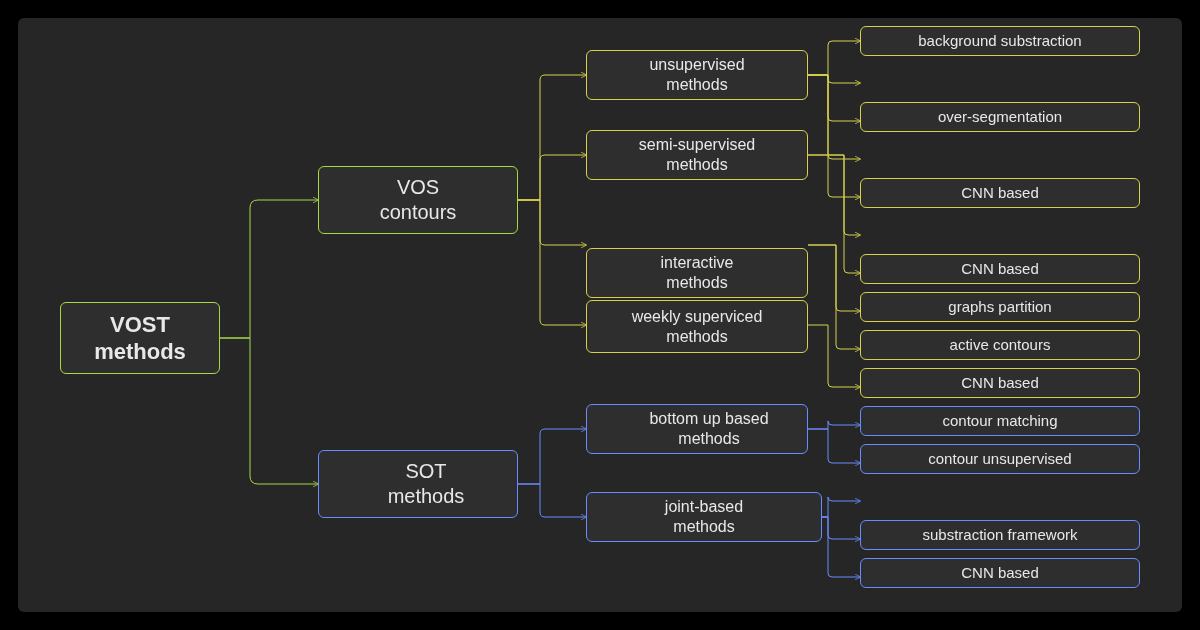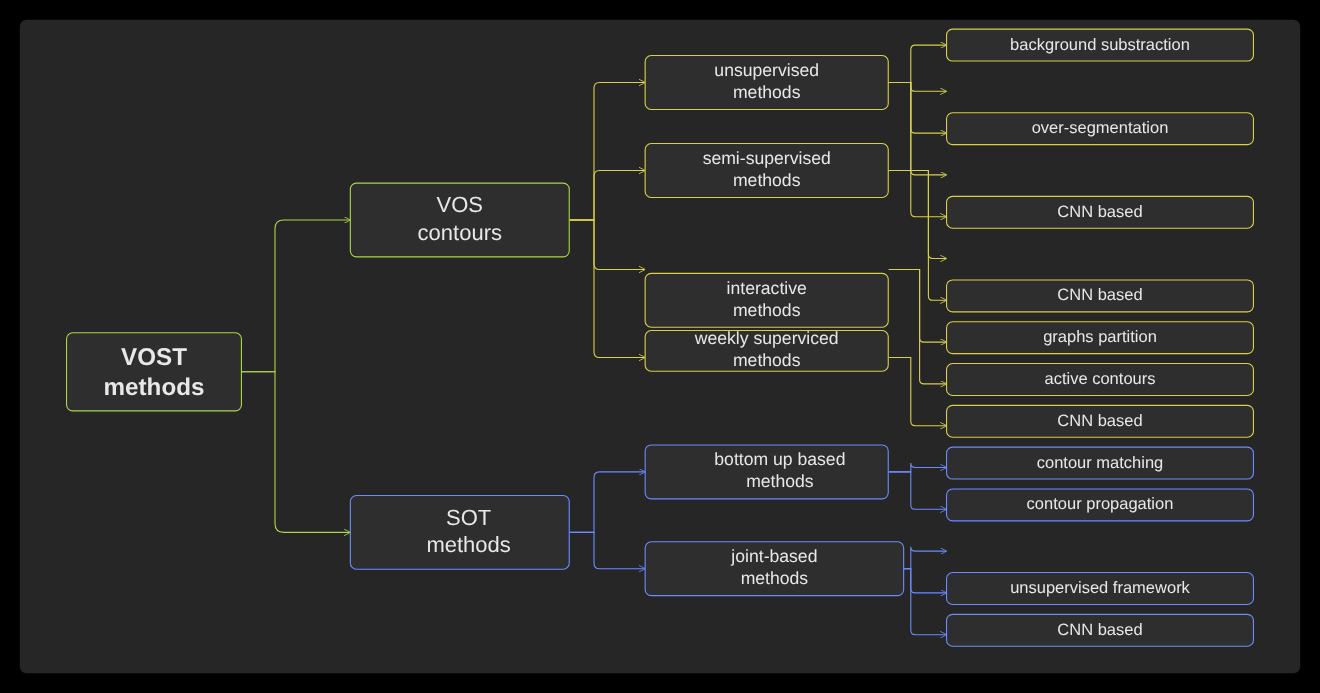--- a/index.html
+++ b/index.html
@@ -101,33 +101,33 @@
 contours</div>
   <div class="node blue" style="left:300px; top:432px; width:200px; height:68px; font-size:20px; white-space:pre-line;padding-left:24px;">SOT
 methods</div>
 
   <div class="node yellow" style="left:568px; top:32px;  width:222px; height:50px; white-space:pre-line;">unsupervised
 methods</div>
   <div class="node yellow" style="left:568px; top:112px; width:222px; height:50px; white-space:pre-line;">semi-supervised
 methods</div>
   <div class="node yellow" style="left:568px; top:202px; width:222px; height:50px; white-space:pre-line;margin-top:28px;">interactive
 methods</div>
-  <div class="node yellow" style="left:568px; top:282px; width:222px; height:38px; white-space:pre-line;">weekly superviced
+  <div class="node yellow" style="left:568px; top:282px; width:222px; height:53px; white-space:pre-line;">weekly superviced
 methods</div>
 
   <div class="node blue" style="left:568px; top:386px; width:222px; height:50px; white-space:pre-line;padding-left:32px;">bottom up based
 methods</div>
   <div class="node blue" style="left:568px; top:474px; width:236px; height:50px; white-space:pre-line;">joint-based
 methods</div>
 
   <div class="node yellow leaf" style="left:842px; top:8px;">background substraction</div>
   <div class="node yellow leaf" style="left:842px; top:84px;">over-segmentation</div>
   <div class="node yellow leaf" style="left:842px; top:160px;">CNN based</div>
   <div class="node yellow leaf" style="left:842px; top:236px;">CNN based</div>
   <div class="node yellow leaf" style="left:842px; top:274px;">graphs partition</div>
   <div class="node yellow leaf" style="left:842px; top:312px;">active contours</div>
   <div class="node yellow leaf" style="left:842px; top:350px;">CNN based</div>
   <div class="node blue   leaf" style="left:842px; top:388px;">contour matching</div>
-  <div class="node blue   leaf" style="left:842px; top:426px;">contour propagation</div>
-  <div class="node blue   leaf" style="left:842px; top:502px;">unsupervised framework</div>
+  <div class="node blue   leaf" style="left:842px; top:426px;">contour unsupervised</div>
+  <div class="node blue   leaf" style="left:842px; top:502px;">substraction framework</div>
   <div class="node blue   leaf" style="left:842px; top:540px;">CNN based</div>
 
 </div>
 
 </body></html>

